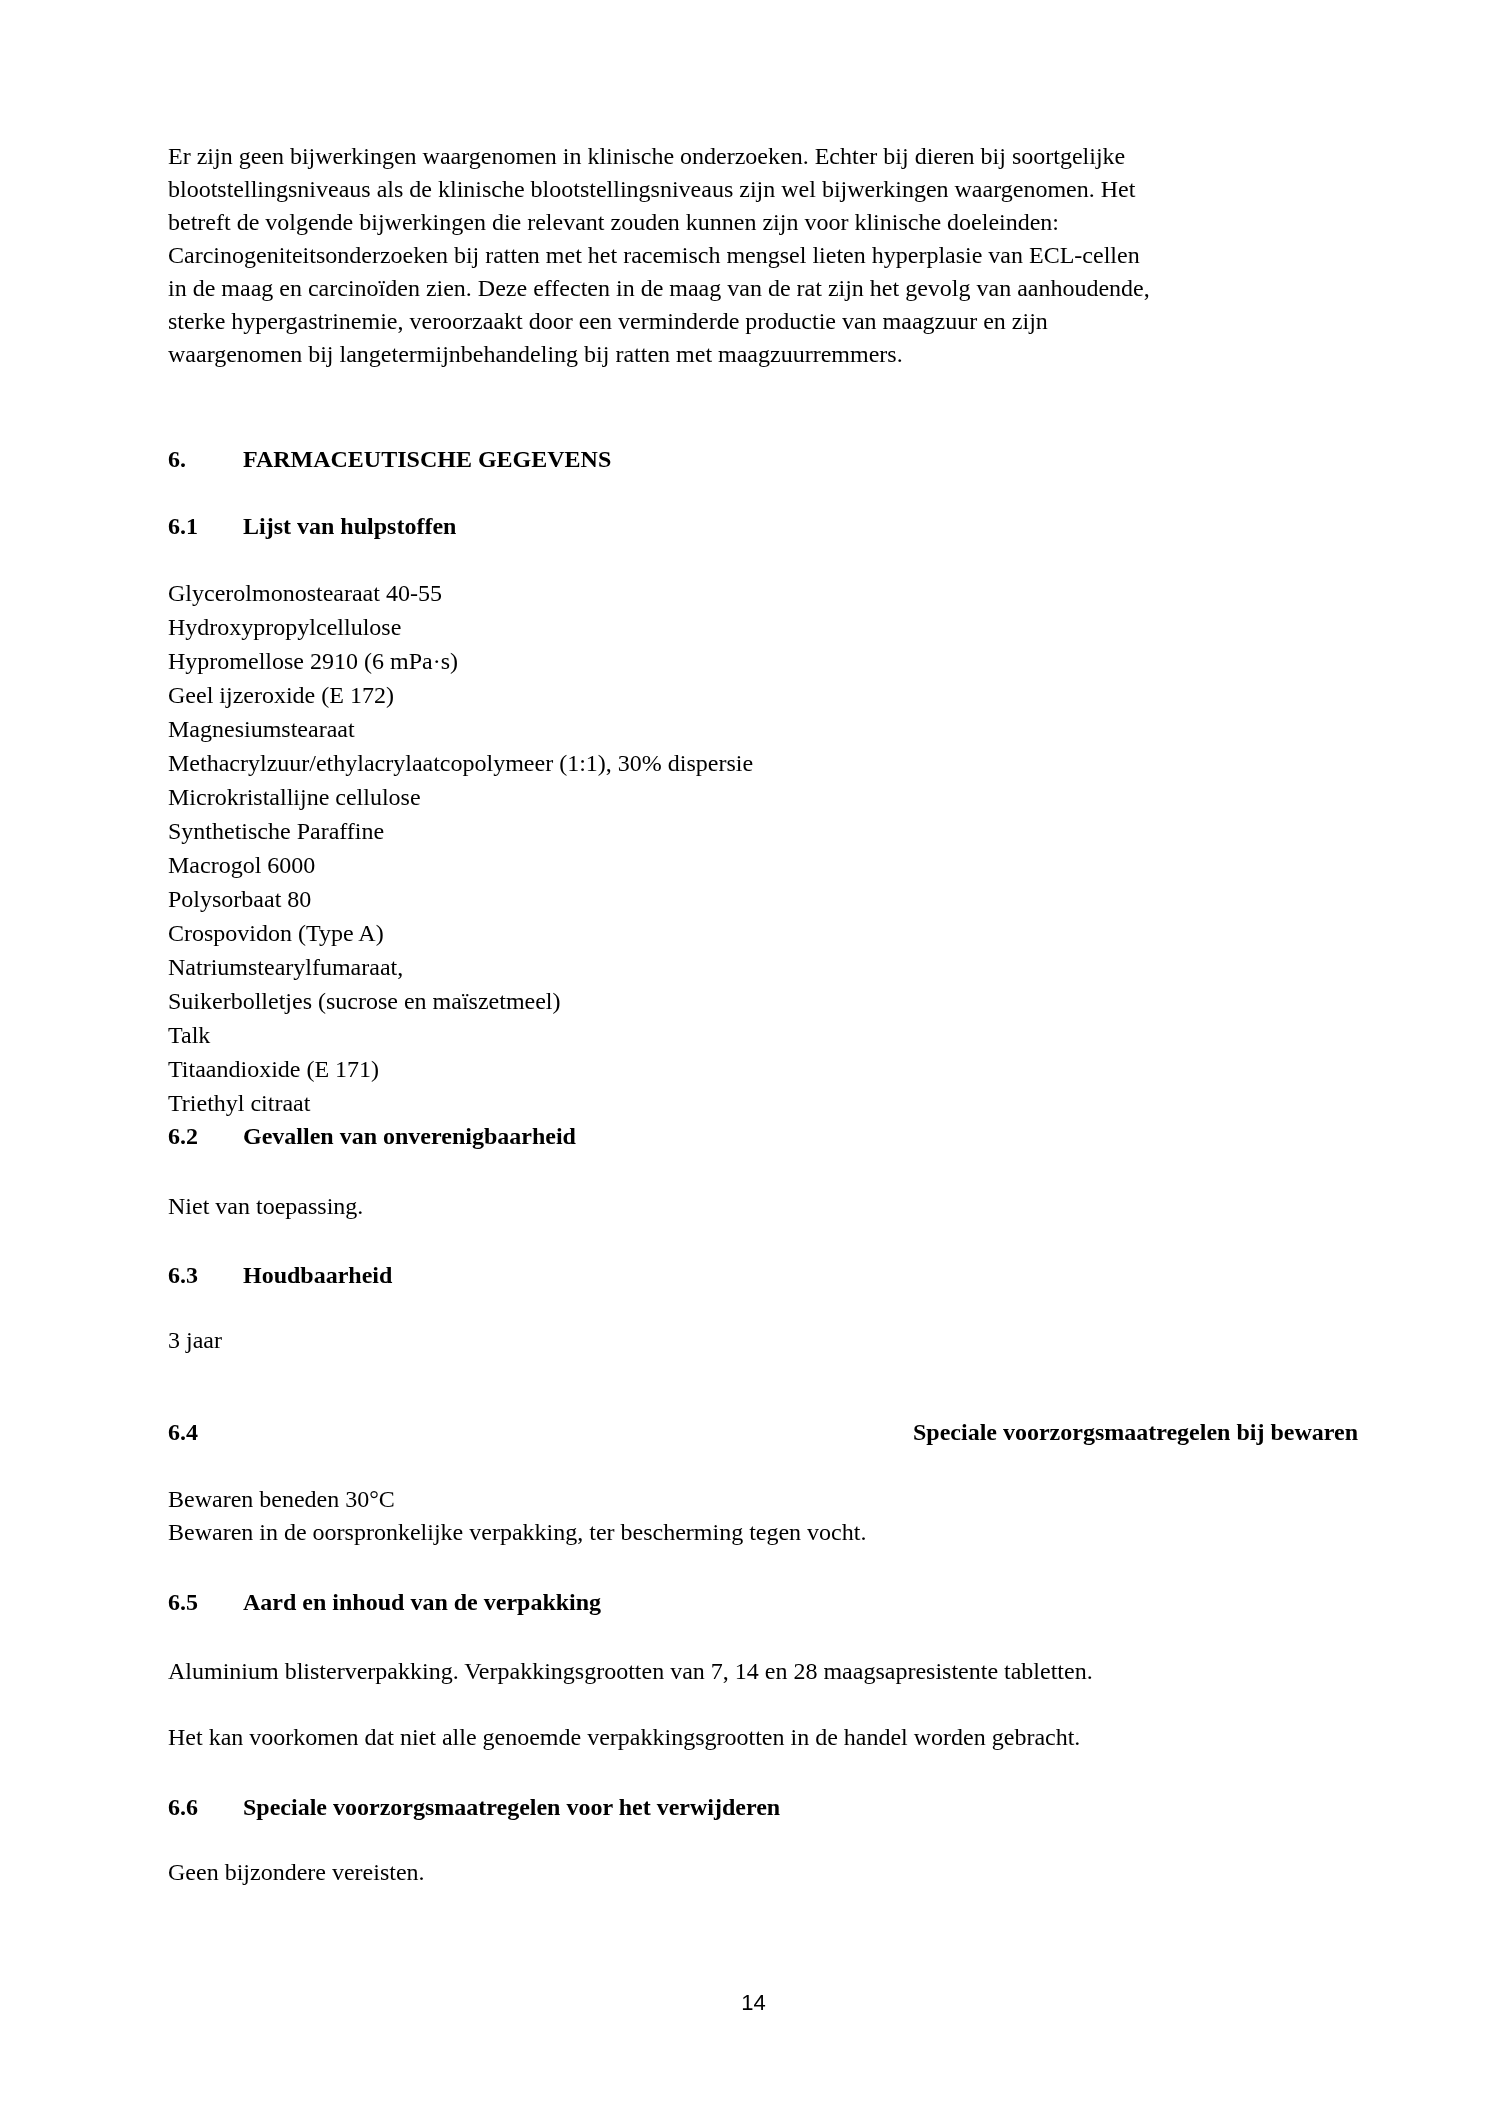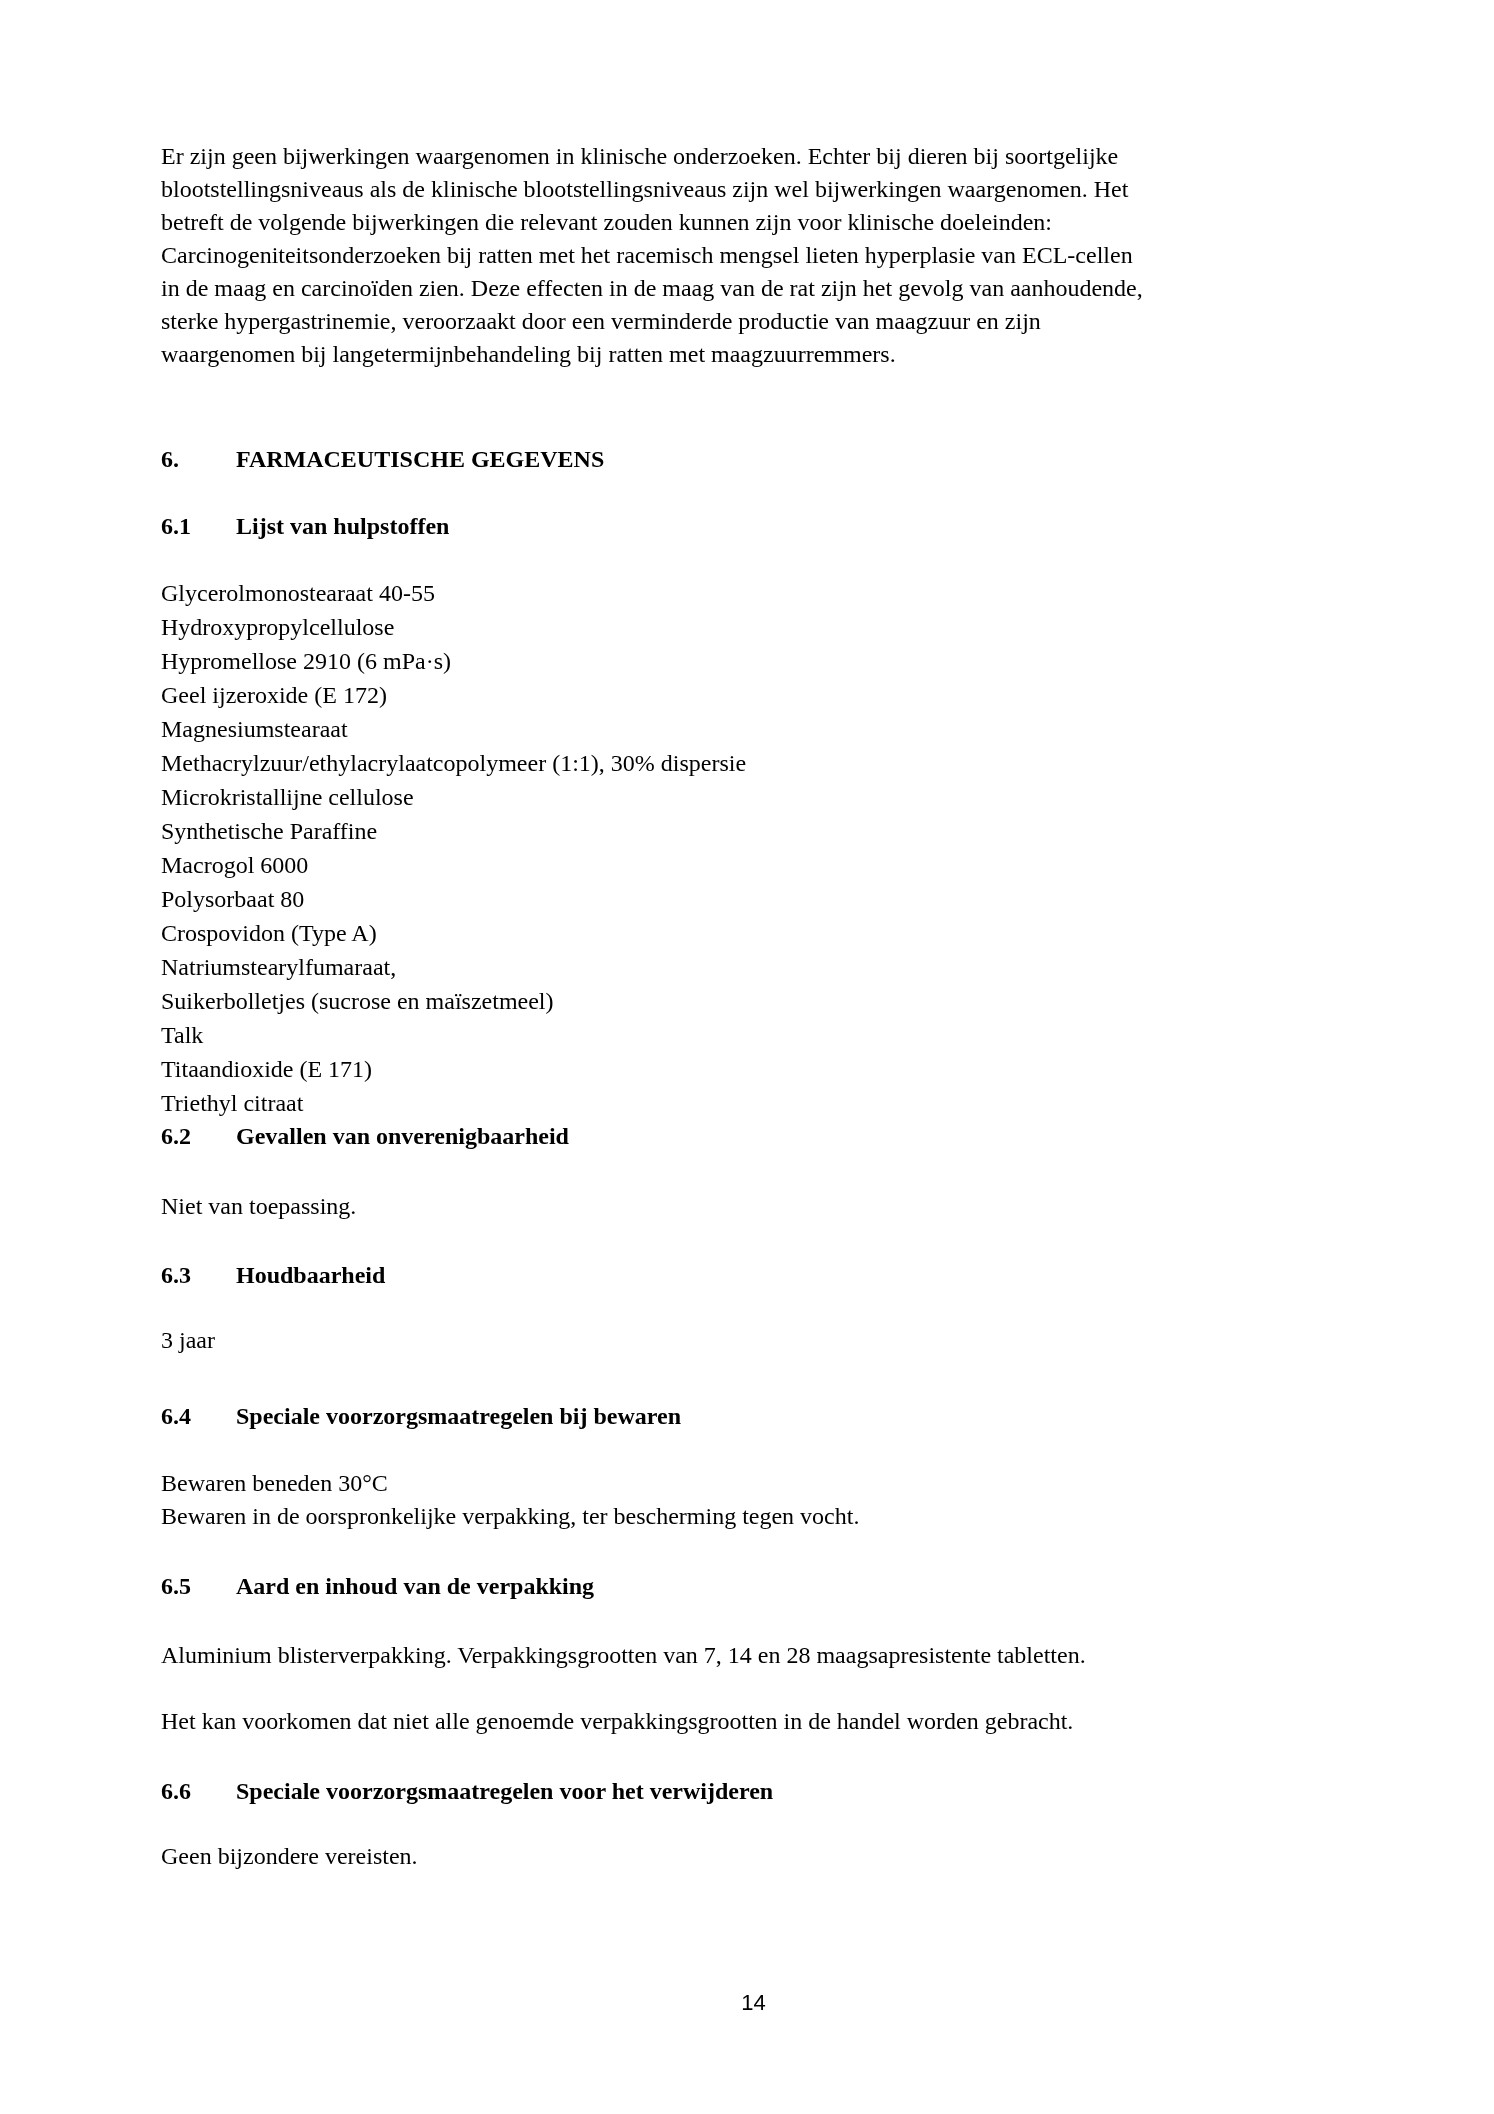--- a/index.html
+++ b/index.html
@@ -13,21 +13,21 @@
     height: 2114px;
     background: #ffffff;
     color: #000000;
     font-family: "Liberation Serif", serif;
     font-size: 24px;
     line-height: 33px;
     overflow: hidden;
   }
   .content {
     position: absolute;
-    left: 161px;
+    left: 168px;
     top: 140px;
     width: 1190px;
   }
   .content > * { margin: 0; }
   .para {
     white-space: pre-line;
   }
   .heading {
     display: flex;
     font-weight: bold;
@@ -39,21 +39,21 @@
   }
   .excipients { margin-top: 33px; }
   .excipients div { line-height: 34px; }
 
   .h6   { margin-top: 72px; }
   .h61  { margin-top: 34px; }
   .h62  { }
   .p62  { margin-top: 37px; }
   .h63  { margin-top: 36px; }
   .p63  { margin-top: 32px; }
-  .h64  { margin-top: 43px; }
+  .h64  { margin-top: 59px; justify-content: space-between; }
   .p64  { margin-top: 34px; }
   .h65  { margin-top: 37px; }
   .p65a { margin-top: 36px; }
   .p65b { margin-top: 33px; }
   .h66  { margin-top: 37px; }
   .p66  { margin-top: 32px; }
 
   .footer {
     position: absolute;
     left: 13px;

